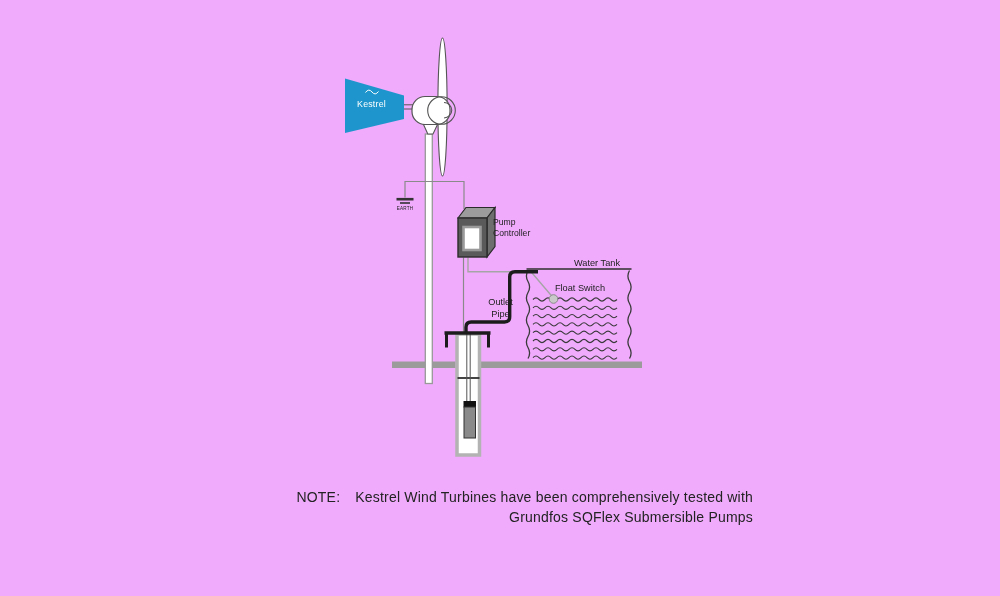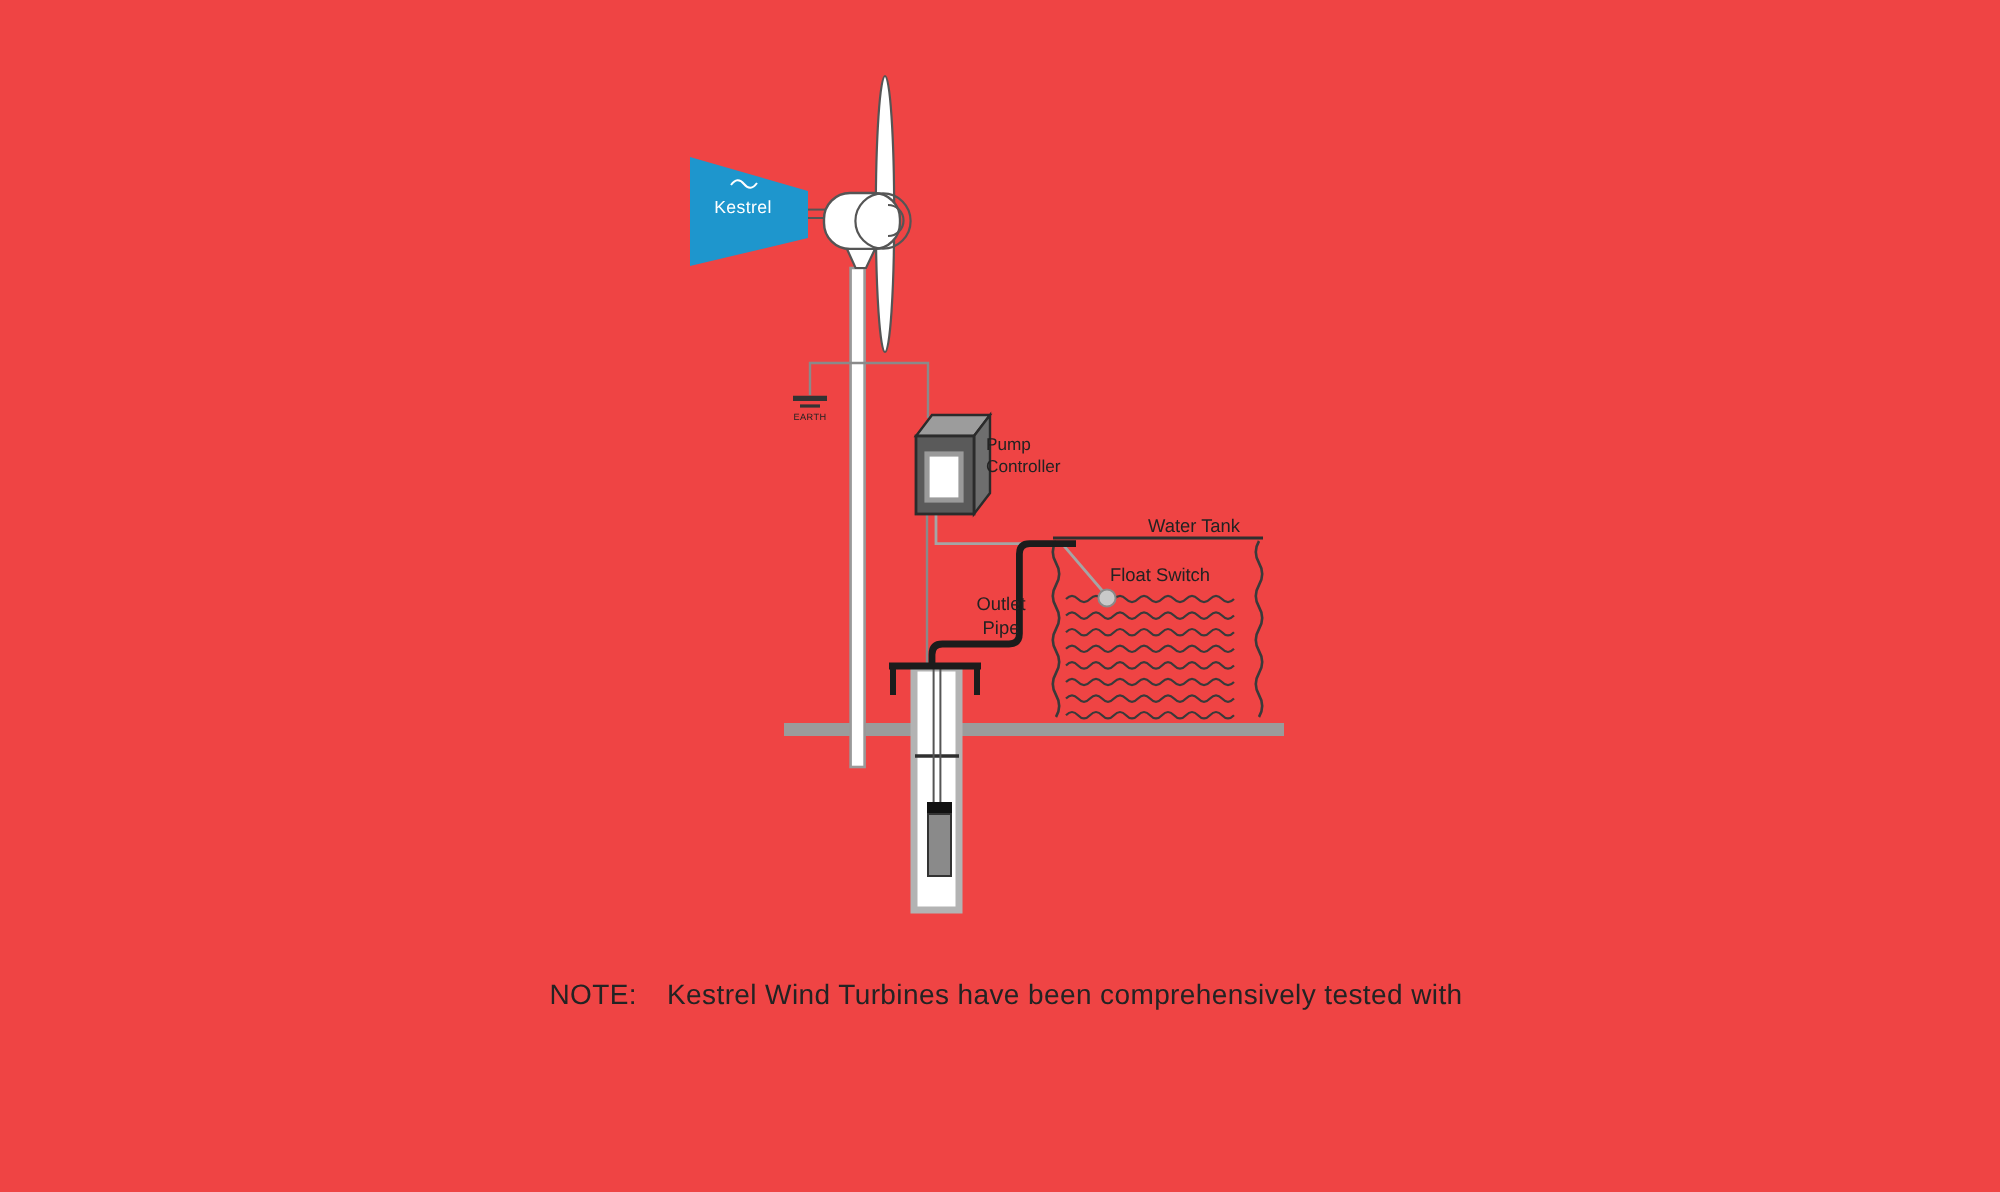--- a/index.html
+++ b/index.html
@@ -1,31 +1,31 @@
 <!DOCTYPE html>
 <html><head>
 <meta charset="utf-8">
 <style>
   html,body{margin:0;padding:0;background:#ffffff;}
   #canvas{
     position:relative;
     width:1000px;height:596px;
-    background:#ef4444;
+    background:#f0abfc;
     font-family:"Liberation Sans", sans-serif;
     overflow:hidden;
   }
   #diagram-svg{position:absolute;left:0;top:0;}
   .lbl{
     font-family:"Liberation Sans", sans-serif;
     fill:#222222;
   }
   .note{
     position:absolute;
     left:253px;top:487px;width:500px;
-    text-align:center;
+    text-align:right;
     font-size:14px;line-height:20px;
     color:#232323;
     letter-spacing:0.2px;
   }
   .note .prefix{margin-right:15px;}
   .sysvolt{
     position:absolute;
     left:214px;top:531px;
     font-size:20px;font-weight:bold;
     color:#111111;
@@ -131,16 +131,17 @@
       <text class="lbl" x="580" y="290.5" font-size="9.2" text-anchor="middle">Float Switch</text>
       <text class="lbl" x="500.5" y="305" font-size="9.2" text-anchor="middle">Outlet</text>
       <text class="lbl" x="500.5" y="317" font-size="9.2" text-anchor="middle">Pipe</text>
     </g>
   </svg>
 
   <div class="note">
     <div>
       <span class="prefix">NOTE:</span><span>Kestrel Wind Turbines have been comprehensively tested with</span>
     </div>
+    <div>Grundfos SQFlex Submersible Pumps</div>
   </div>
 
 
 </div>
 
 </body></html>

